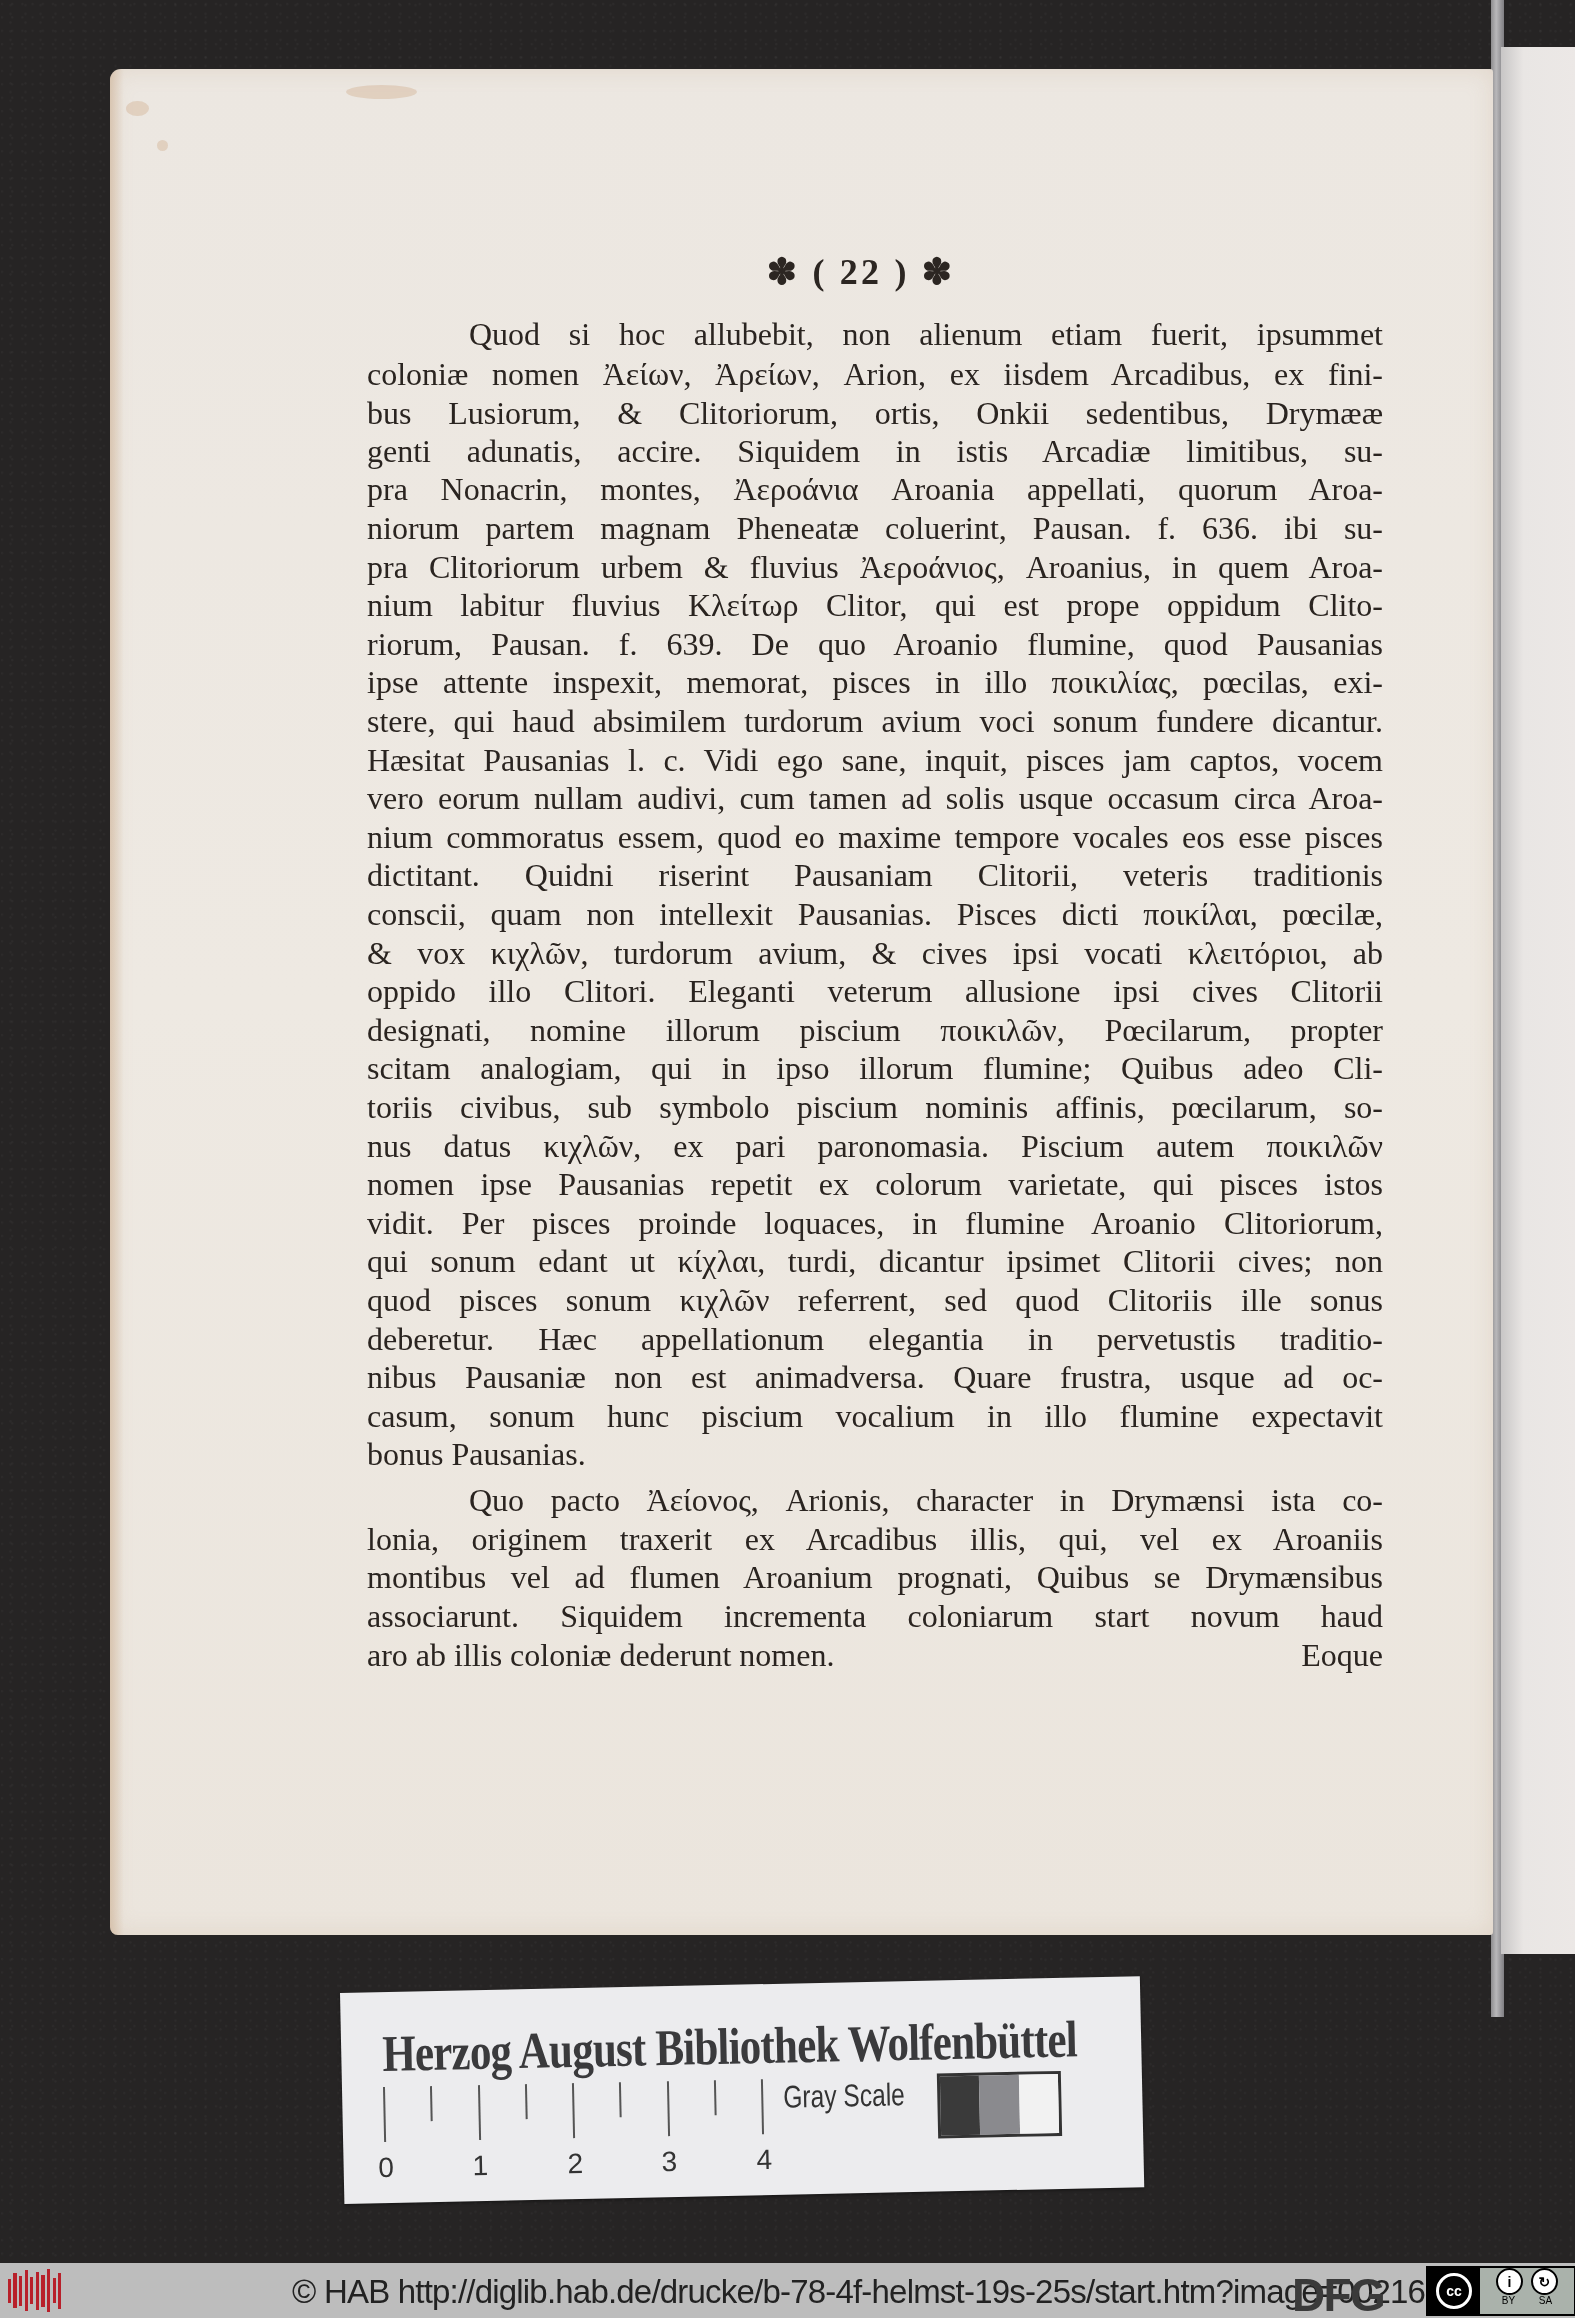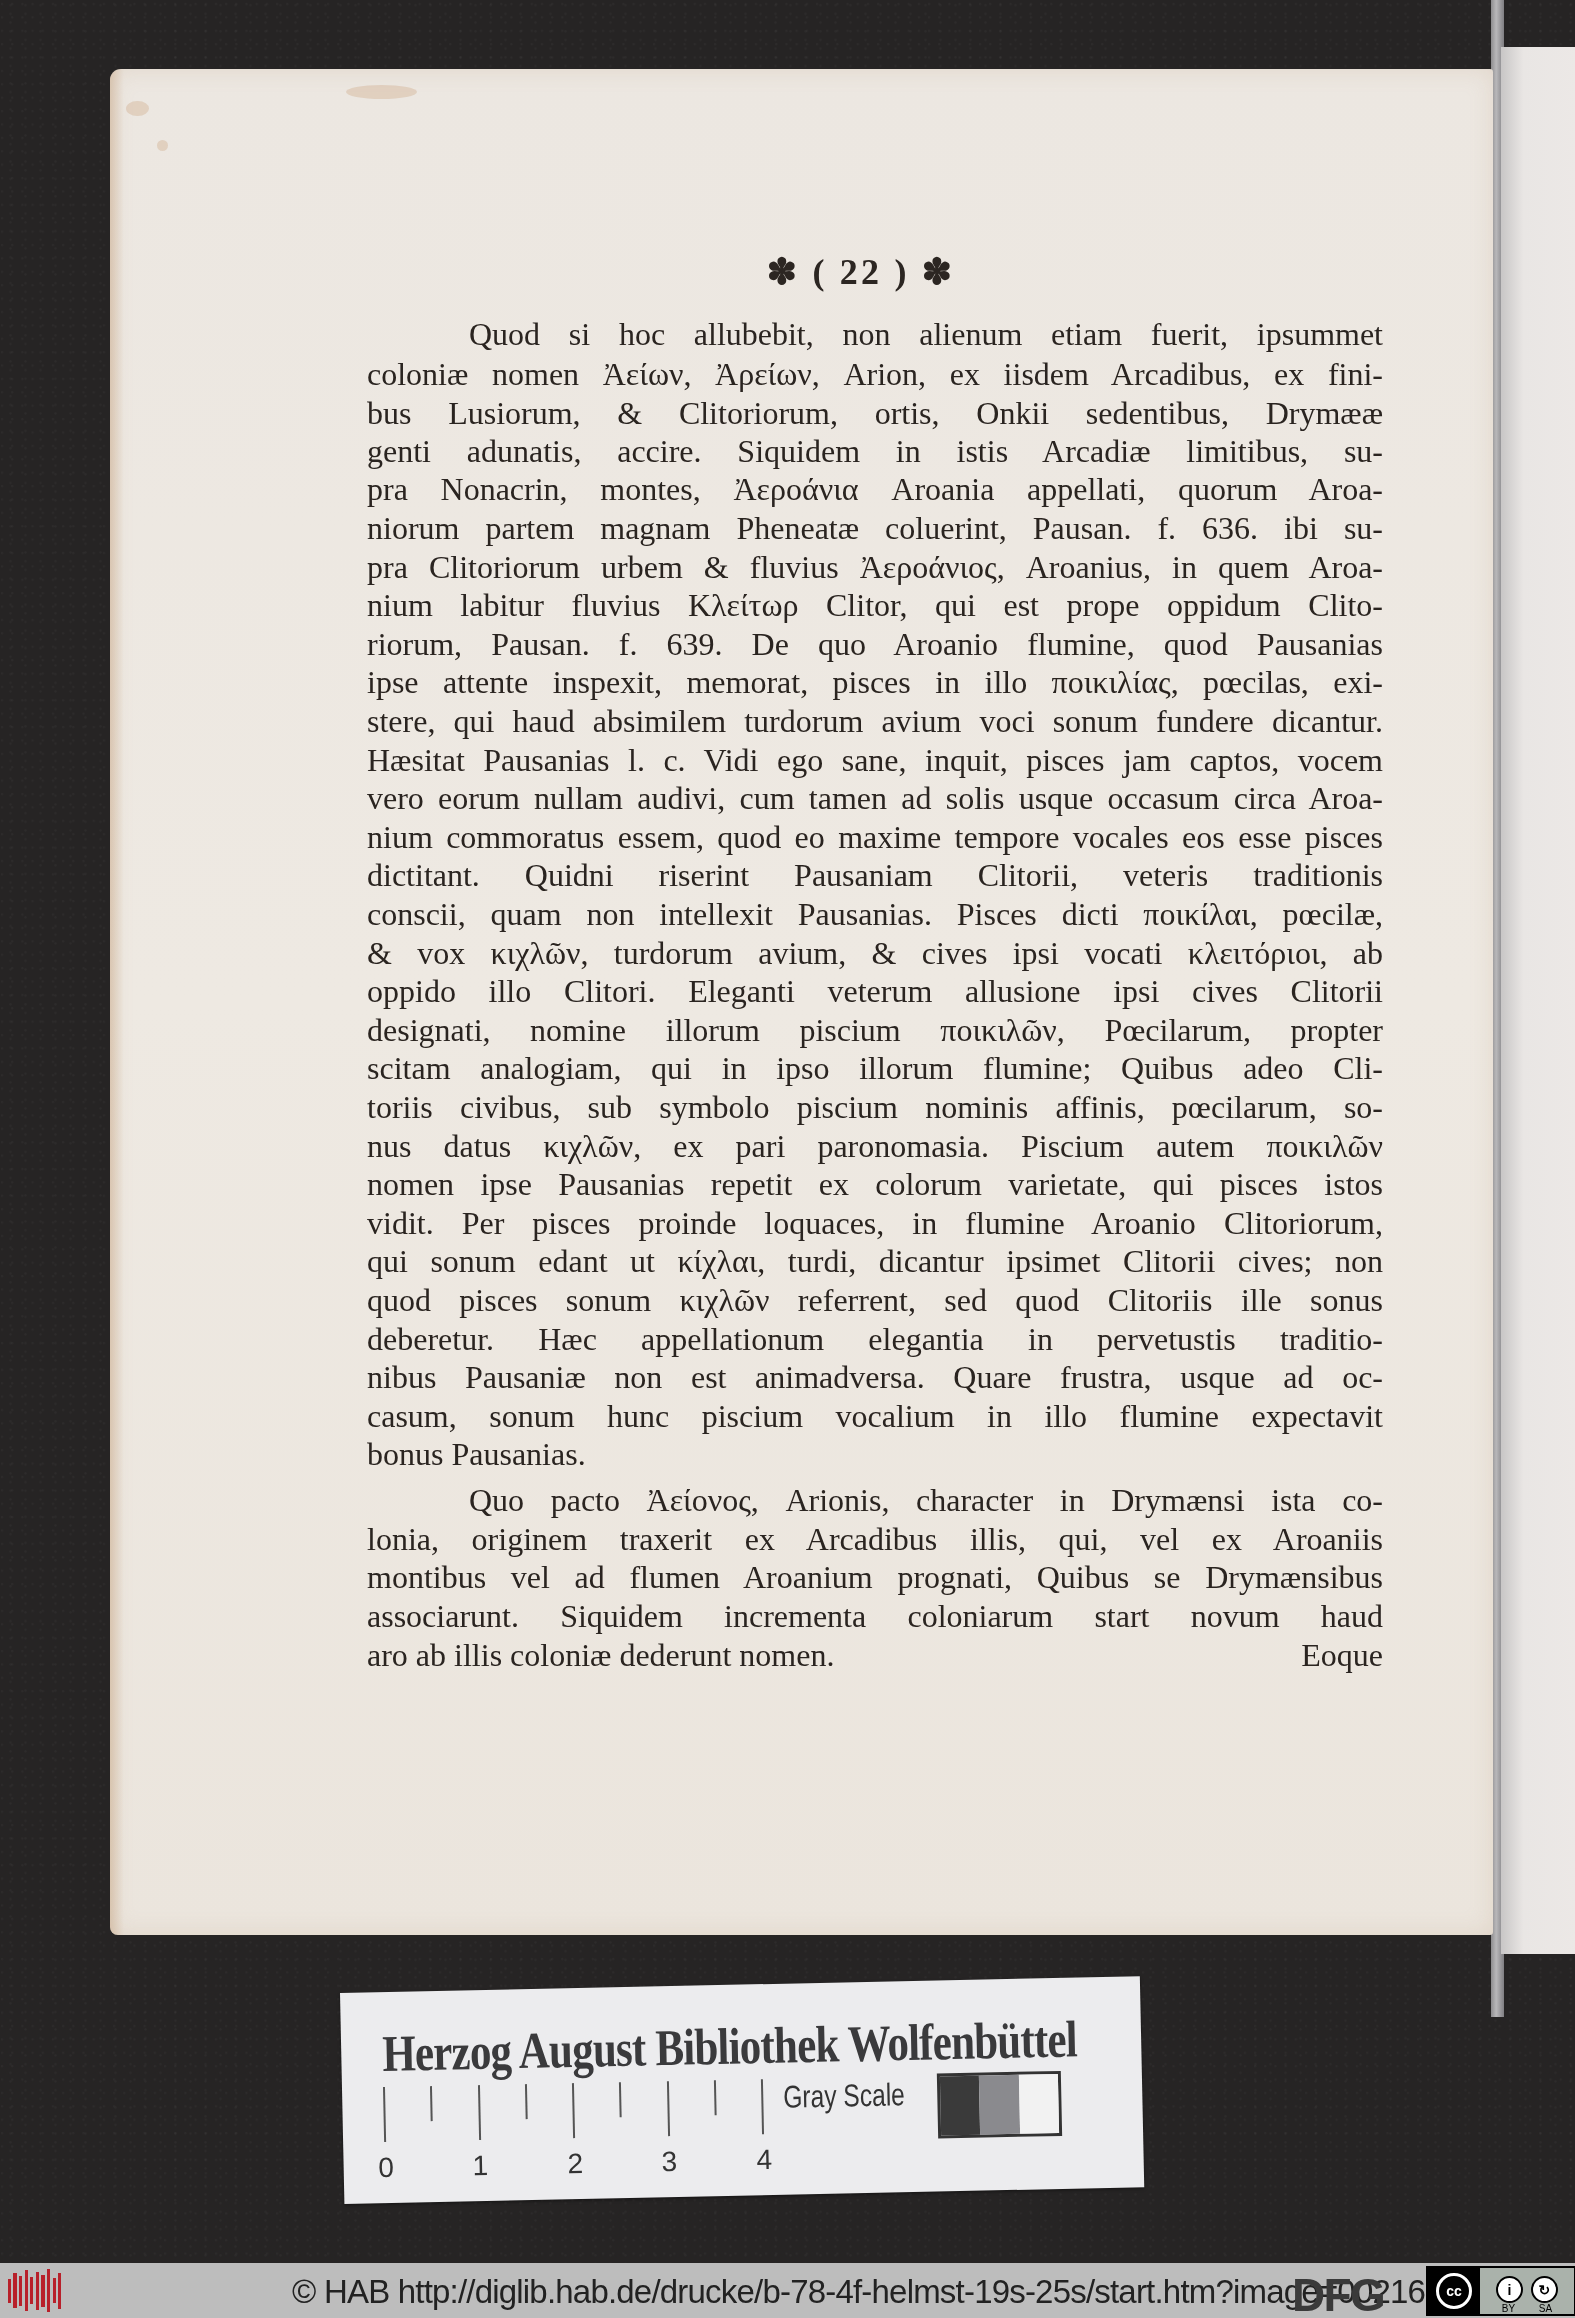--- a/index.html
+++ b/index.html
@@ -80,21 +80,21 @@
     .footer-text {
       position:absolute; left:292px; top:9.5px; font-size:33px;
       font-family:"Liberation Sans", sans-serif; color:#222; letter-spacing:-0.8px;
     }
     .dfg {
       position:absolute; left:1292px; top:4.7px; font-size:46px; font-weight:bold;
       font-family:"Liberation Sans", sans-serif; color:#3a3a3a; letter-spacing:-1.6px;
     }
     .cc-badge {
       position:absolute; left:1426px; top:3.2px; width:150px; height:50px;
-      background:#aab2ab; border:2.4px solid #000; box-sizing:border-box; display:flex; align-items:flex-end;
+      background:#aab2ab; border:2.4px solid #000; box-sizing:border-box; display:flex; align-items:flex-start;
     }
     .cc-main { width:52px; height:100%; background:#000; display:flex; align-items:center; justify-content:center; }
     .cc-circle { width:36px; height:36px; border-radius:50%; border:3.2px solid #fff; box-sizing:border-box; color:#fff; font-size:14px; font-weight:bold; display:flex; align-items:center; justify-content:center; font-family:"Liberation Sans", sans-serif; }
     .cc-sub { flex:1; display:flex; flex-direction:column; align-items:center; }
     .cc-sub-icons { display:flex; gap:7.9px; }
     .cc-icon { width:27px; height:27px; border-radius:50%; background:#fff; border:2.4px solid #000; box-sizing:border-box; font-size:14px; display:flex; align-items:center; justify-content:center; font-family:"Liberation Sans", sans-serif; font-weight:bold; }
     .cc-sub-labels { display:flex; gap:23.6px; font-size:10px; font-family:"Liberation Sans", sans-serif; color:#000; }
   </style>
 </head>
 <body>

